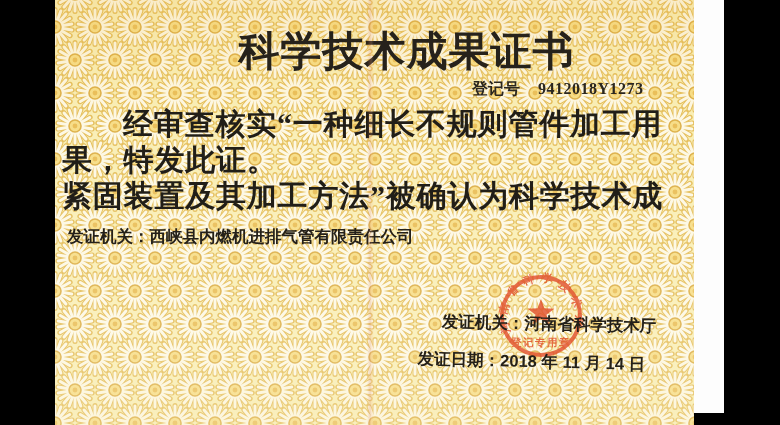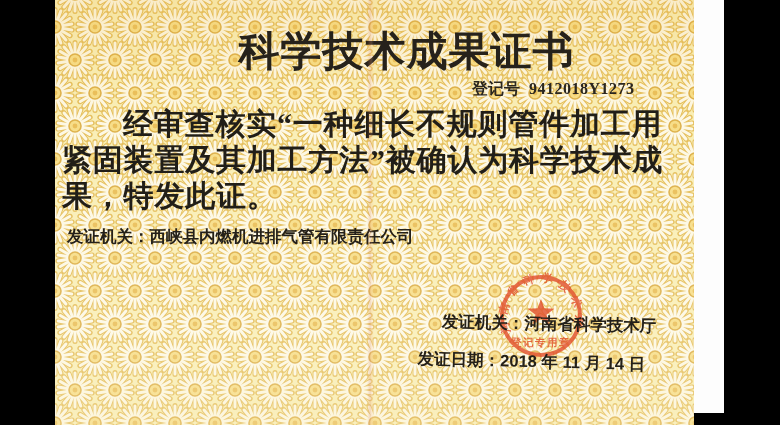--- a/index.html
+++ b/index.html
@@ -20,21 +20,21 @@
   .crease{position:absolute;left:312px;top:0;width:7px;height:425px;z-index:4;pointer-events:none;
     background:linear-gradient(90deg, rgba(214,140,96,0) 0%, rgba(209,125,86,.26) 45%,
                rgba(238,176,136,.22) 62%, rgba(214,140,96,0) 100%);}
 
   .txt{position:absolute;color:#221f19;white-space:nowrap;z-index:3;}
   .title{left:0;top:24px;width:703px;text-align:center;
     font-family:"Liberation Serif","DejaVu Serif",serif;font-weight:700;
     font-size:41px;letter-spacing:1px;color:#26221b;}
   .reg-line{left:417px;top:79px;font-family:"Liberation Serif","DejaVu Serif",serif;
     font-weight:700;font-size:16px;color:#2a261f;}
-  .reg-line .reg-num{margin-left:9px;letter-spacing:.5px;}
+  .reg-line .reg-num{margin-left:18px;letter-spacing:.5px;}
   .body-block{left:7px;top:106px;width:600px;
     font-family:"Liberation Serif","DejaVu Serif",serif;font-weight:700;
     font-size:30px;line-height:36px;letter-spacing:.8px;color:#211e18;}
   .body-line-indent{padding-left:61px;}
   .unit-line{left:12px;top:226px;font-weight:700;font-size:16.5px;letter-spacing:0;color:#242019;}
   .issuer-line{left:387px;top:311px;font-weight:700;font-size:16.5px;color:#242019;
     transform:rotate(1.2deg);transform-origin:left top;}
   .date-line{left:363px;top:348px;font-weight:700;font-size:16.5px;color:#242019;
     transform:rotate(1.5deg);transform-origin:left top;}
 
@@ -398,22 +398,22 @@
     </svg>
 
     <div class="txt title">科学技术成果证书</div>
 
     <div class="txt reg-line">
       <span>登记号</span><span class="reg-num">9412018Y1273</span>
     </div>
 
     <div class="txt body-block">
       <div class="body-line-indent">经审查核实“一种细长不规则管件加工用</div>
+      <div>果，特发此证。</div>
       <div>紧固装置及其加工方法”被确认为科学技术成</div>
-      <div>果，特发此证。</div>
     </div>
 
     <div class="txt unit-line">
       <span>发证机关：</span><span>西峡县内燃机进排气管有限责任公司</span>
     </div>
 
     <div class="txt issuer-line">
       <span>发证机关：</span><span>河南省科学技术厅</span>
     </div>
 

